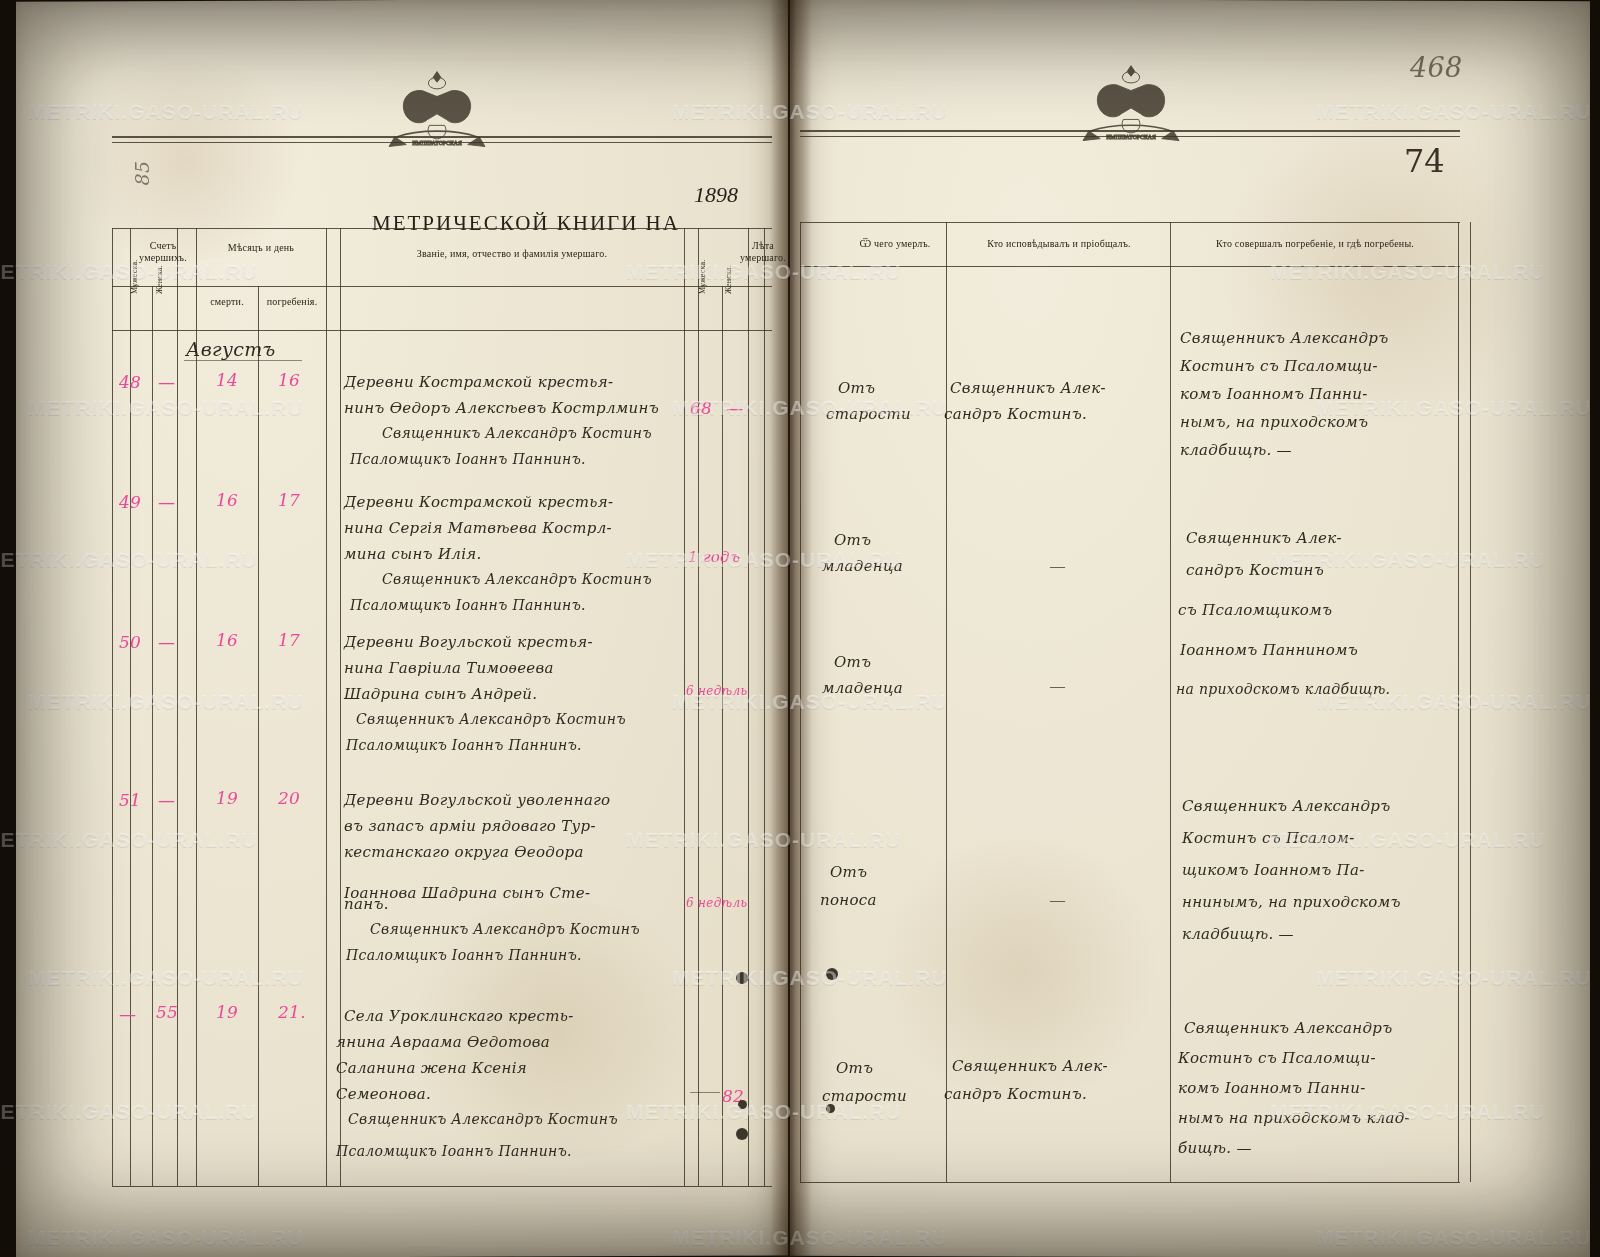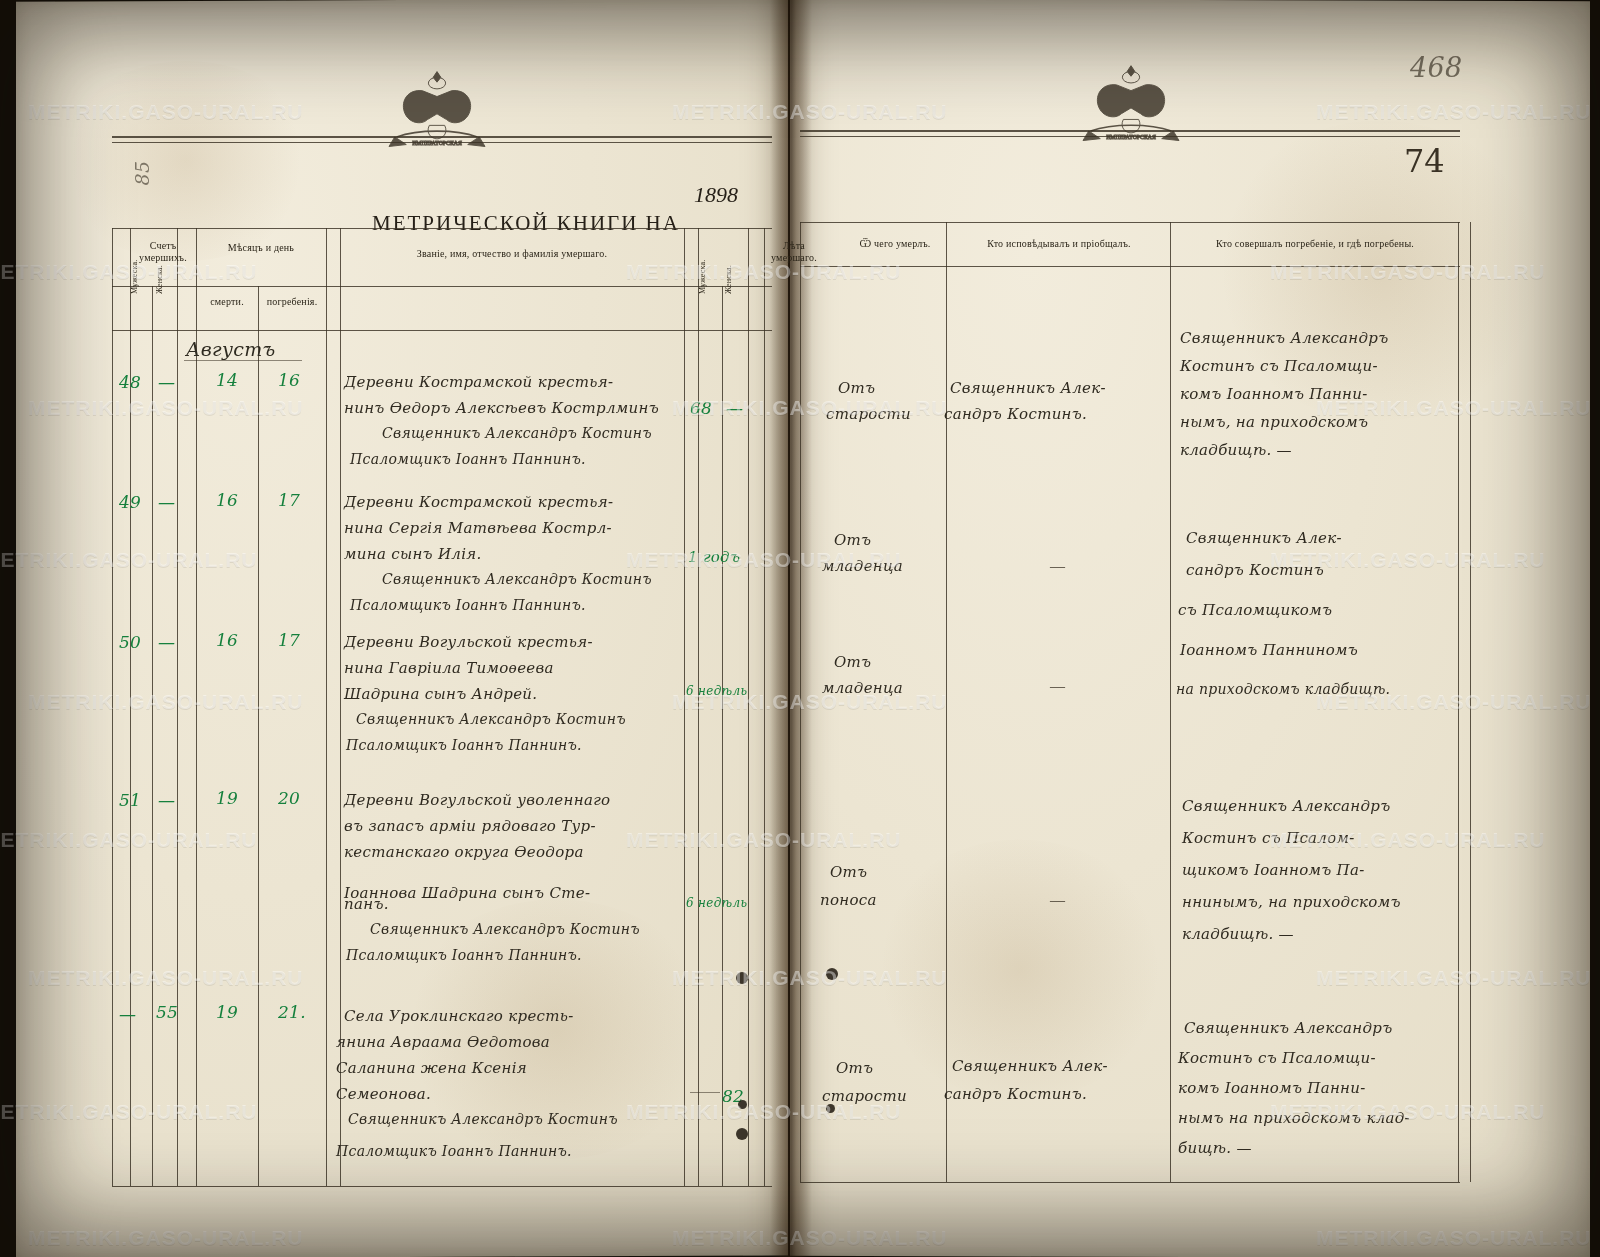--- a/index.html
+++ b/index.html
@@ -46,21 +46,21 @@
     position:absolute;white-space:nowrap;
     font-family:"Liberation Serif",serif;
     font-variant:small-caps;letter-spacing:2px;color:#262018;
   }
   .colhead{
     position:absolute;text-align:center;font-size:10px;letter-spacing:.2px;
     color:#2b2519;font-family:"Liberation Serif",serif;line-height:1.15;
   }
 
   .cell{position:absolute;font-size:15px;line-height:1.35;color:#2f2a20;}
-  .num{position:absolute;font-size:17px;color:#15803d;}
+  .num{position:absolute;font-size:17px;color:#ec4899;}
 
   .crest{position:absolute;width:118px;height:96px;opacity:.82;}
 
   .wm{
     position:absolute;color:rgba(255,255,255,.42);
     font-family:"Liberation Sans",sans-serif;font-weight:700;
     font-size:21px;letter-spacing:1px;white-space:nowrap;pointer-events:none;
     text-shadow:0 1px 0 rgba(0,0,0,.08);
   }
   .pagenum{position:absolute;font-family:"DejaVu Serif",serif;color:#3a3225;}
@@ -144,21 +144,21 @@
   <div class="colhead" style="left:130px;top:240px;width:66px;">Счетъ умершихъ.</div>
   <div class="colhead" style="left:130px;top:294px;width:22px;font-size:8px;transform:rotate(-90deg);transform-origin:left top;">Мужеска.</div>
   <div class="colhead" style="left:155px;top:294px;width:22px;font-size:8px;transform:rotate(-90deg);transform-origin:left top;">Женска.</div>
 
   <div class="colhead" style="left:196px;top:242px;width:130px;">Мѣсяцъ и день</div>
   <div class="colhead" style="left:196px;top:296px;width:62px;">смерти.</div>
   <div class="colhead" style="left:258px;top:296px;width:68px;">погребенія.</div>
 
   <div class="colhead" style="left:340px;top:248px;width:344px;">Званіе, имя, отчество и фамилія умершаго.</div>
 
-  <div class="colhead" style="left:725px;top:240px;width:66px;padding-left:36px;">Лѣта умершаго.</div>
+  <div class="colhead" style="left:694px;top:240px;width:66px;padding-left:36px;">Лѣта умершаго.</div>
   <div class="colhead" style="left:698px;top:294px;width:22px;font-size:8px;transform:rotate(-90deg);transform-origin:left top;">Мужеска.</div>
   <div class="colhead" style="left:724px;top:294px;width:22px;font-size:8px;transform:rotate(-90deg);transform-origin:left top;">Женска.</div>
 
   <div class="hand" style="position:absolute;left:186px;top:338px;font-size:19px;">Августъ</div>
   <div class="hr thin" style="left:184px;top:360px;width:118px;"></div>
 
   <div class="num hand" style="left:119px;top:372px;">48</div>
   <div class="num hand" style="left:158px;top:372px;">—</div>
   <div class="num hand" style="left:216px;top:370px;">14</div>
   <div class="num hand" style="left:278px;top:370px;">16</div>

